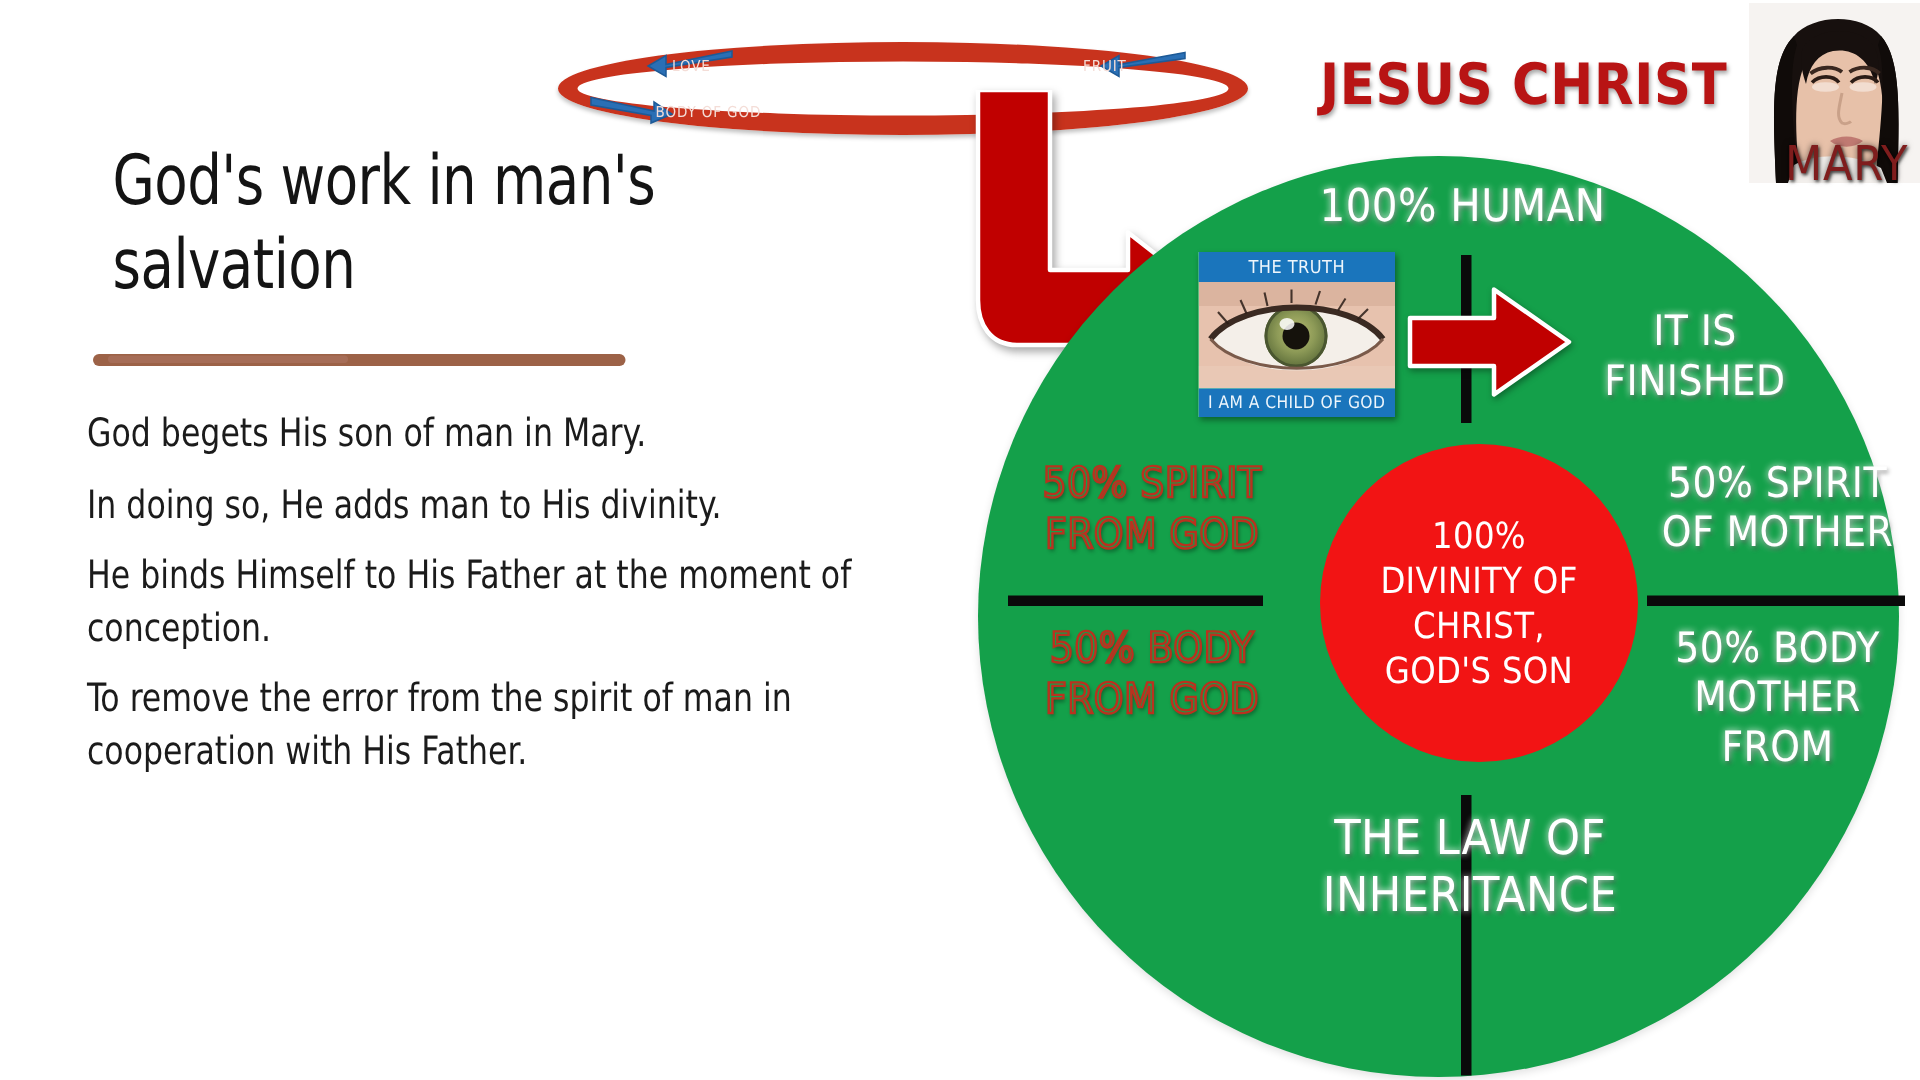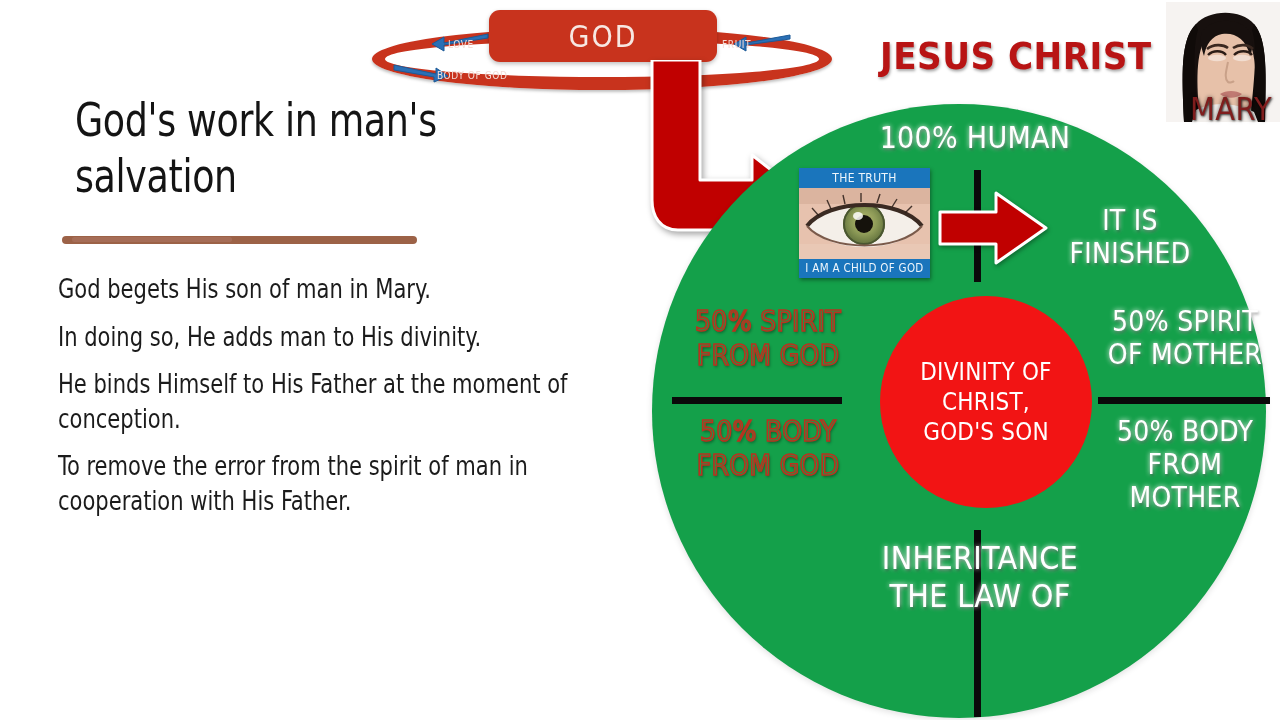--- a/index.html
+++ b/index.html
@@ -190,23 +190,20 @@
     </svg>
     <div class="ring-word" id="w-fruit">FRUIT</div>
 
     <svg class="blue-arrow" style="left:20px;top:56px;" width="58" height="22" viewBox="0 0 58 22">
       <g fill="#2a6fb5" stroke="#1d5a97" stroke-width="1">
         <path d="M2 3 L44 12 L44 6 L56 14 L42 20 L42 15 L2 8 Z"></path>
       </g>
     </svg>
     <div class="ring-word" id="w-word">BODY OF GOD</div>
 
-    <div id="god-box">
-      <div id="god-label">GOD</div>
-    </div>
   </div>
 
   <svg id="bent-arrow" viewBox="0 0 210 215" width="210" height="215">
     <path d="M22 0 L70 0 L70 120 L122 120 L122 95 L186 145 L122 196 L122 170 L48 170
              C 30 170 22 156 22 140 Z" fill="#c00000" stroke="#ffffff" stroke-width="3" stroke-linejoin="round"></path>
   </svg>
 
   <div id="green-circle"></div>
 
   <div class="divider" id="div-top"></div>
@@ -253,20 +250,21 @@
     </div>
     <div class="eye-band" id="eye-bot">I AM A CHILD OF GOD</div>
   </div>
 
   <svg id="small-arrow" viewBox="0 0 112 76" width="112" height="76">
     <path d="M2 22 L58 22 L58 3 L108 38 L58 73 L58 54 L2 54 Z" fill="#c00000" stroke="#ffffff" stroke-width="3" stroke-linejoin="round"></path>
   </svg>
 
   <div id="red-circle">
     <div id="red-text">
+      <div>100%</div>
       <div>DIVINITY OF</div>
       <div>CHRIST,</div>
       <div>GOD'S SON</div>
     </div>
   </div>
 
   <div class="wlabel" id="l-human">100% HUMAN</div>
 
   <div class="wlabel" id="l-finished">
     <div>IT IS</div>
@@ -283,27 +281,27 @@
     <div>FROM GOD</div>
   </div>
 
   <div class="wlabel" id="l-spirit-mother">
     <div>50% SPIRIT</div>
     <div>OF MOTHER</div>
   </div>
 
   <div class="wlabel" id="l-body-mother">
     <div>50% BODY</div>
+    <div>MOTHER</div>
     <div>FROM</div>
-    <div>MOTHER</div>
   </div>
 
   <div class="wlabel" id="l-law">
+    <div>THE LAW OF</div>
     <div>INHERITANCE</div>
-    <div>THE LAW OF</div>
   </div>
 
   <div id="jesus">JESUS CHRIST</div>
 
   <div id="mary-photo">
     <svg width="114" height="120" viewBox="0 0 114 120">
       <rect x="0" y="0" width="114" height="120" fill="#f6f3f1"></rect>
       <path d="M18 120 C16 72 14 38 30 22 C42 8 74 6 88 22 C102 38 100 74 99 120 Z" fill="#17100e"></path>
       <path d="M34 118 C30 80 30 50 40 36 C52 22 74 24 82 38 C92 54 90 88 88 118 Z" fill="#e7c1a9"></path>
       <path d="M36 30 C44 16 74 14 84 30 C88 40 86 50 84 54 C80 36 68 30 56 32 C46 34 40 42 38 54 C36 48 33 38 36 30 Z" fill="#17100e"></path>

